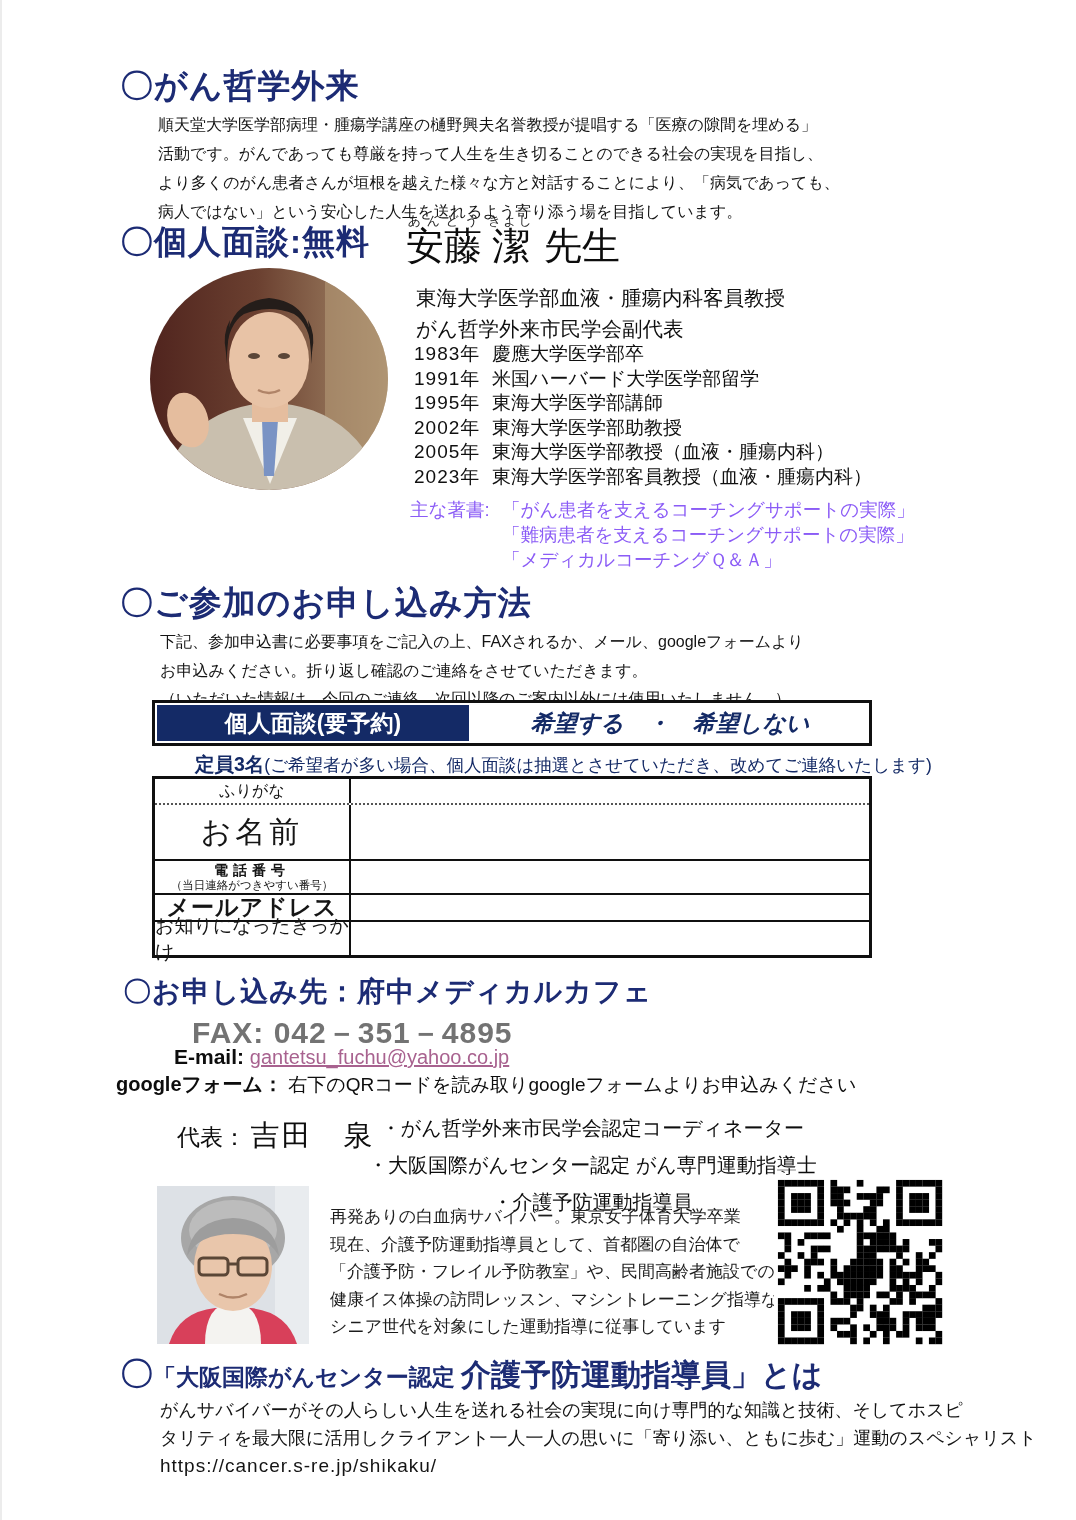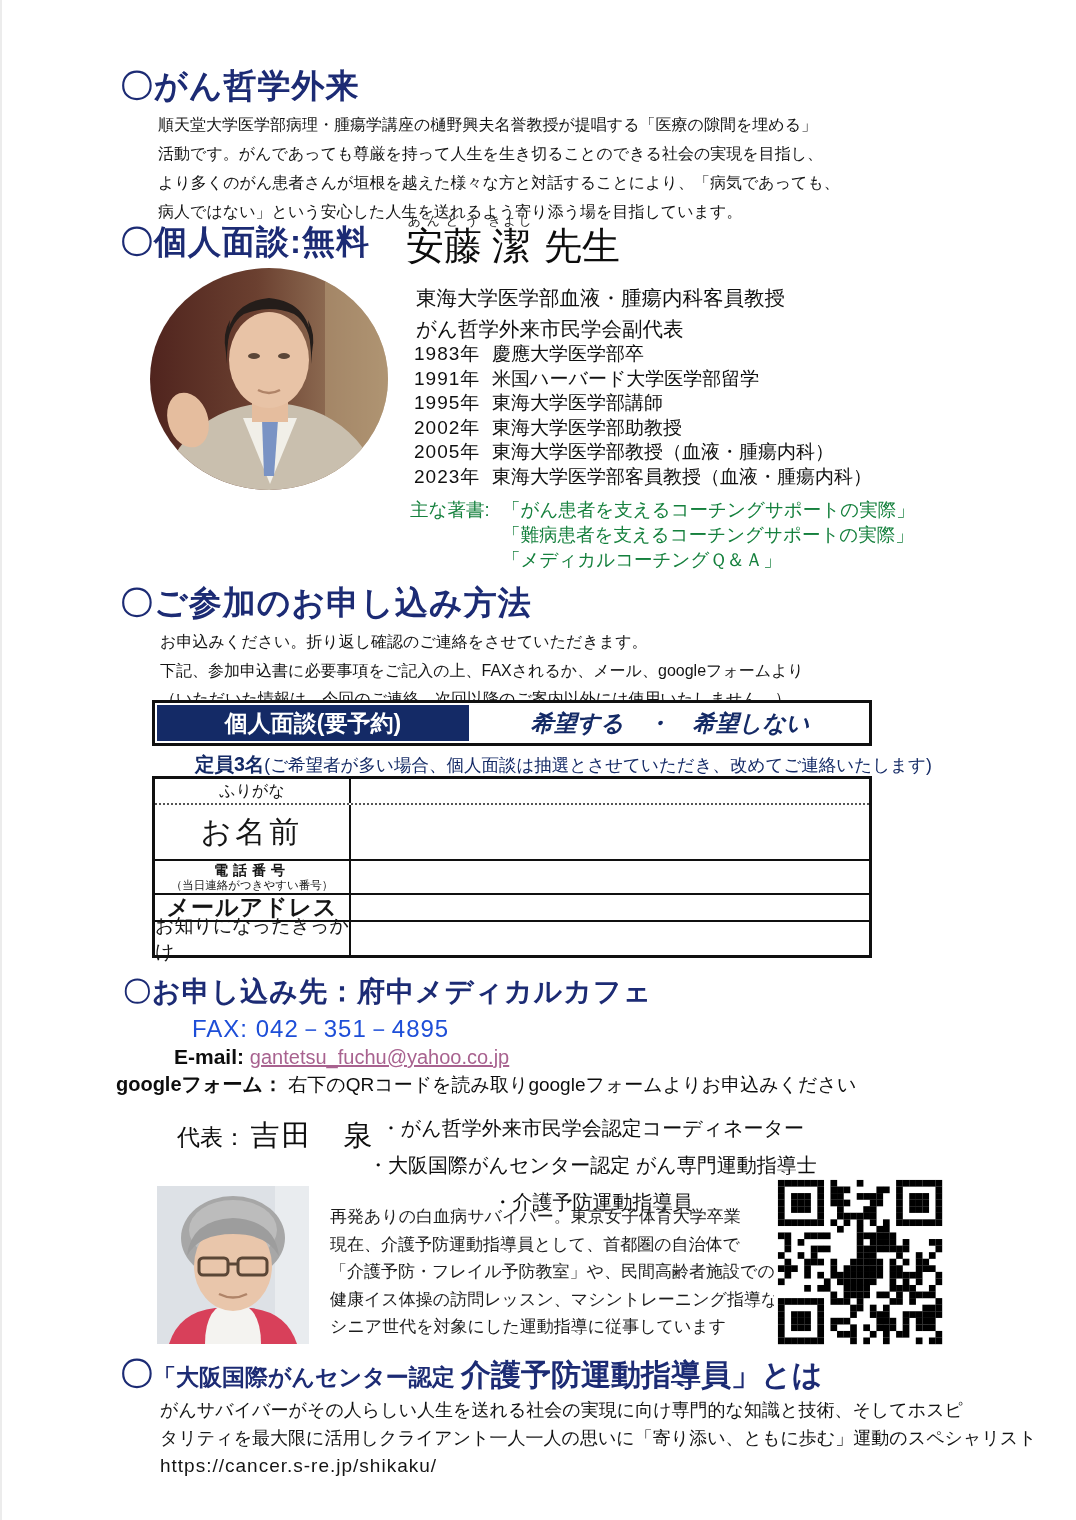--- a/index.html
+++ b/index.html
@@ -12,21 +12,21 @@
   
   .sec-title{font-weight:bold;color:var(--navy,#1c2b74);font-size:33px;letter-spacing:1px;white-space:nowrap;}
   .body-text{font-size:16px;line-height:29px;white-space:nowrap;color:#141414;}
   
   .doctor-name{font-size:38px;color:#0d0d0d;white-space:nowrap;font-weight:500;}
   .doctor-name ruby{ruby-position:over;margin-right:6px;}
   .doctor-name rt{font-size:13px;font-weight:400;letter-spacing:2px;color:#222;}
   .doctor-titles{font-size:20.5px;line-height:31px;white-space:nowrap;font-weight:500;color:#101010;}
   .career-row{display:flex;font-size:19px;line-height:24.5px;white-space:nowrap;color:#101010;}
   .career-row .yr{width:78px;letter-spacing:1px;}
-  .books{font-size:18.5px;line-height:25px;white-space:nowrap;color:#15803d;display:grid;grid-template-columns:92px auto;}
+  .books{font-size:18.5px;line-height:25px;white-space:nowrap;color:#8b5cf6;display:grid;grid-template-columns:92px auto;}
   .books .lbl{grid-row:1;}
   .books .bk{grid-column:2;}
   
   .consult-table{display:flex;width:720px;height:46px;border:3px solid #101010;box-sizing:border-box;background:#fff;}
   .consult-head{width:316px;background:var(--table-navy,#142a66);color:#fff;font-weight:bold;font-size:23px;
     display:flex;align-items:center;justify-content:center;border:2px solid #fff;box-sizing:border-box;white-space:nowrap;}
   .consult-choice{flex:1;display:flex;align-items:center;justify-content:center;color:var(--table-navy,#142a66);
     font-weight:bold;font-size:23px;white-space:nowrap;font-style:italic;}
   .capacity{white-space:nowrap;color:var(--table-navy,#142a66);}
   .capacity .b{font-size:19.5px;font-weight:bold;}
@@ -42,21 +42,21 @@
   .row-phone{height:34px;border-bottom:2px solid #101010;}
   .row-mail{height:27px;border-bottom:2px solid #101010;}
   .row-kkk{height:33px;}
   .lbl-furi{font-size:16px;font-weight:500;}
   .lbl-name{font-size:30px;font-weight:500;letter-spacing:4px;}
   .lbl-phone{font-size:14px;font-weight:600;letter-spacing:5px;line-height:17px;}
   .lbl-phone-sub{font-size:11.5px;font-weight:400;letter-spacing:0;line-height:13px;}
   .lbl-mail{font-size:23px;font-weight:600;letter-spacing:1px;}
   .lbl-kkk{font-size:19px;font-weight:500;}
   
-  .fax-line{font-size:24px;font-weight:normal;letter-spacing:1px;white-space:nowrap;color:#1d4ed8;}
+  .fax-line{font-size:30px;font-weight:bold;letter-spacing:1px;white-space:nowrap;color:#737373;}
   .email-line{font-size:21px;white-space:nowrap;}
   .email-line .lbl{font-weight:bold;color:#0d0d0d;}
   .email-link{color:var(--link-purple,#a8628f);text-decoration:underline;font-size:20px;}
   .gform-line{font-size:19px;white-space:nowrap;color:#0d0d0d;}
   .gform-line .lbl{font-weight:bold;font-size:20px;}
   .rep-line{white-space:nowrap;color:#0d0d0d;}
   .rep-line .lbl{font-size:23px;}
   .rep-line .nm{font-size:29px;letter-spacing:2px;}
   .quals{font-size:20px;line-height:37px;white-space:nowrap;color:#0d0d0d;font-weight:500;}
   .bio{font-size:17px;line-height:27.5px;white-space:nowrap;color:#1c1c1c;}
@@ -149,22 +149,22 @@
 
   <div class="abs books" style="left:408px;top:497px;">
     <span class="lbl">主な著書:</span>
     <span class="bk">「がん患者を支えるコーチングサポートの実際」</span>
     <span class="bk">「難病患者を支えるコーチングサポートの実際」</span>
     <span class="bk">「メディカルコーチングＱ＆Ａ」</span>
   </div>
 
   <div class="abs sec-title" style="left:118px;top:581px;">〇ご参加のお申し込み方法</div>
   <div class="abs" style="left:158px;top:628px;">
+    <div class="body-text" style="line-height:28.5px;">下記、参加申込書に必要事項をご記入の上、FAXされるか、メール、googleフォームより</div>
     <div class="body-text" style="line-height:28.5px;">お申込みください。折り返し確認のご連絡をさせていただきます。</div>
-    <div class="body-text" style="line-height:28.5px;">下記、参加申込書に必要事項をご記入の上、FAXされるか、メール、googleフォームより</div>
     <div class="body-text" style="line-height:28.5px;">（いただいた情報は、今回のご連絡、次回以降のご案内以外には使用いたしません。）</div>
   </div>
 
   <div class="abs consult-table" style="left:150px;top:700px;">
     <div class="consult-head">個人面談(要予約)</div>
     <div class="consult-choice">希望する　・　希望しない</div>
   </div>
   <div class="abs capacity" style="left:193px;top:751px;">
     <span class="b">定員3名</span><span class="r">(ご希望者が多い場合、個人面談は抽選とさせていただき、改めてご連絡いたします)</span>
   </div>

